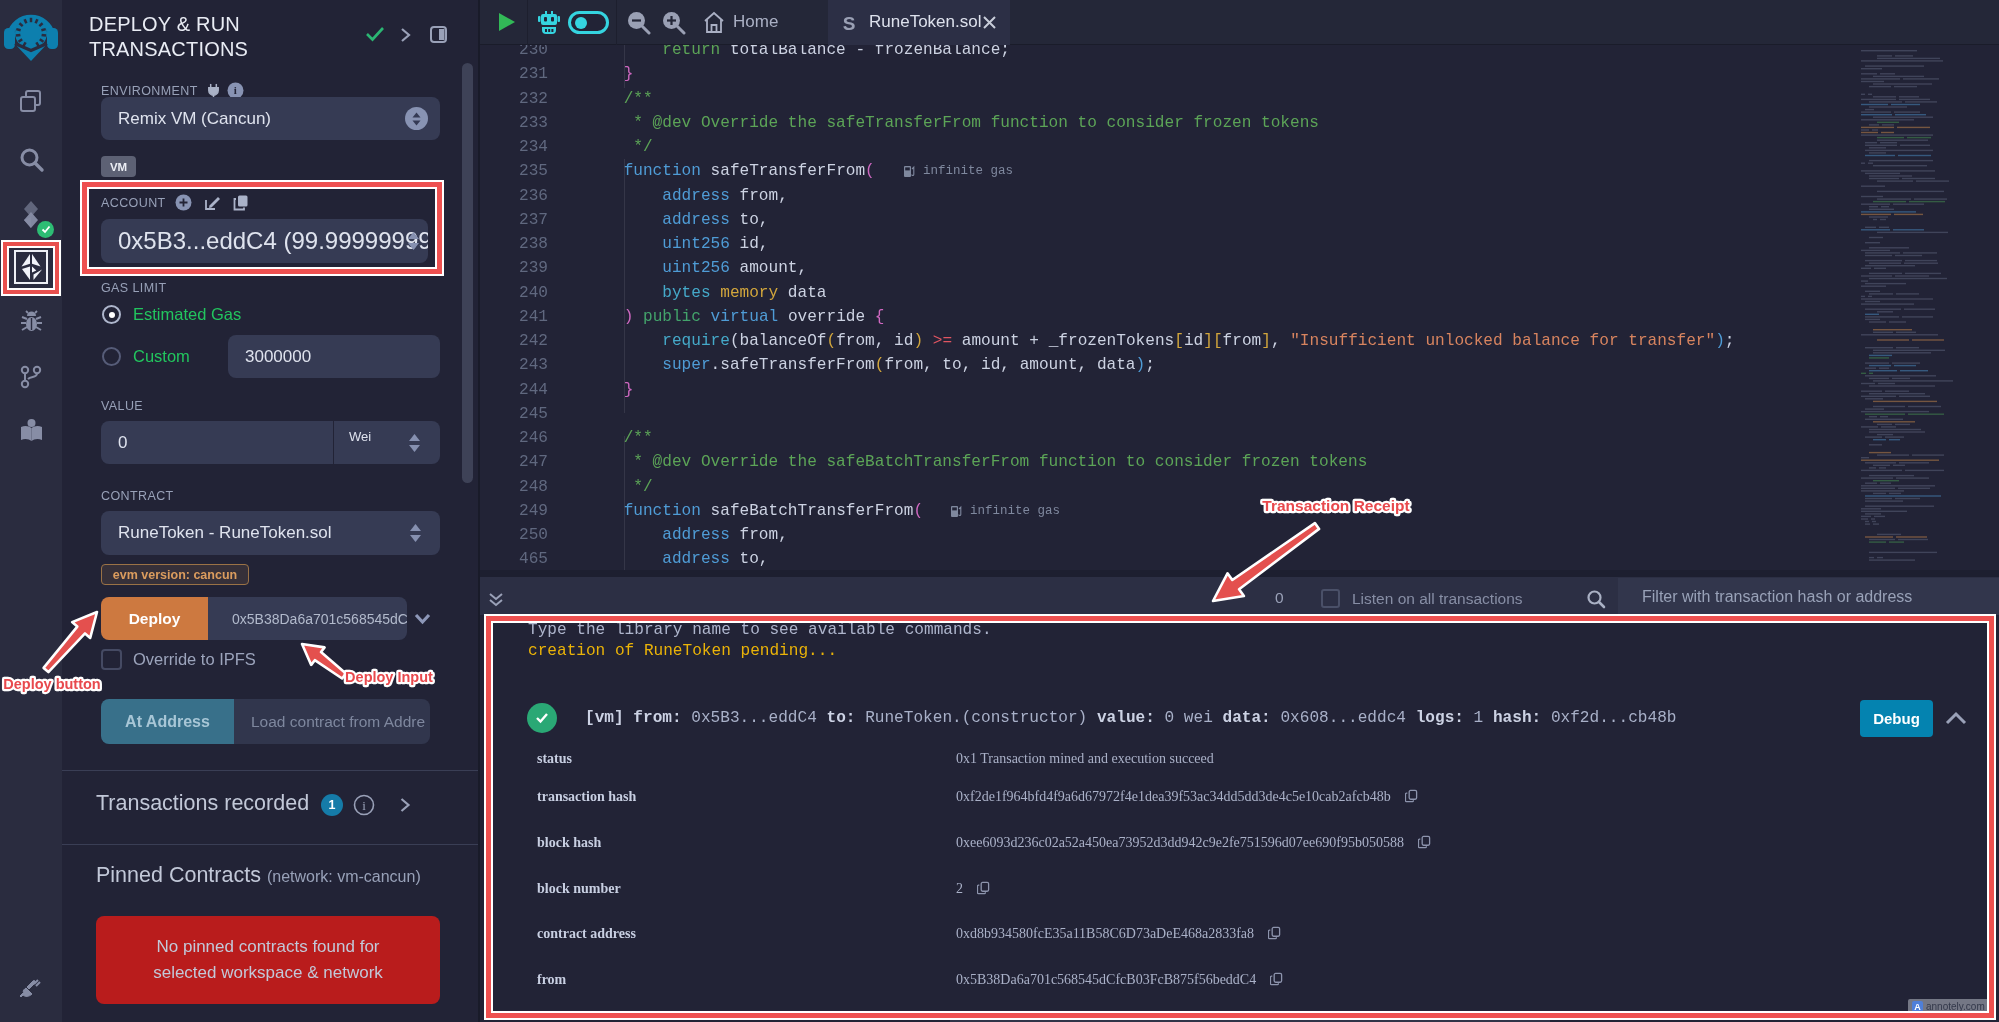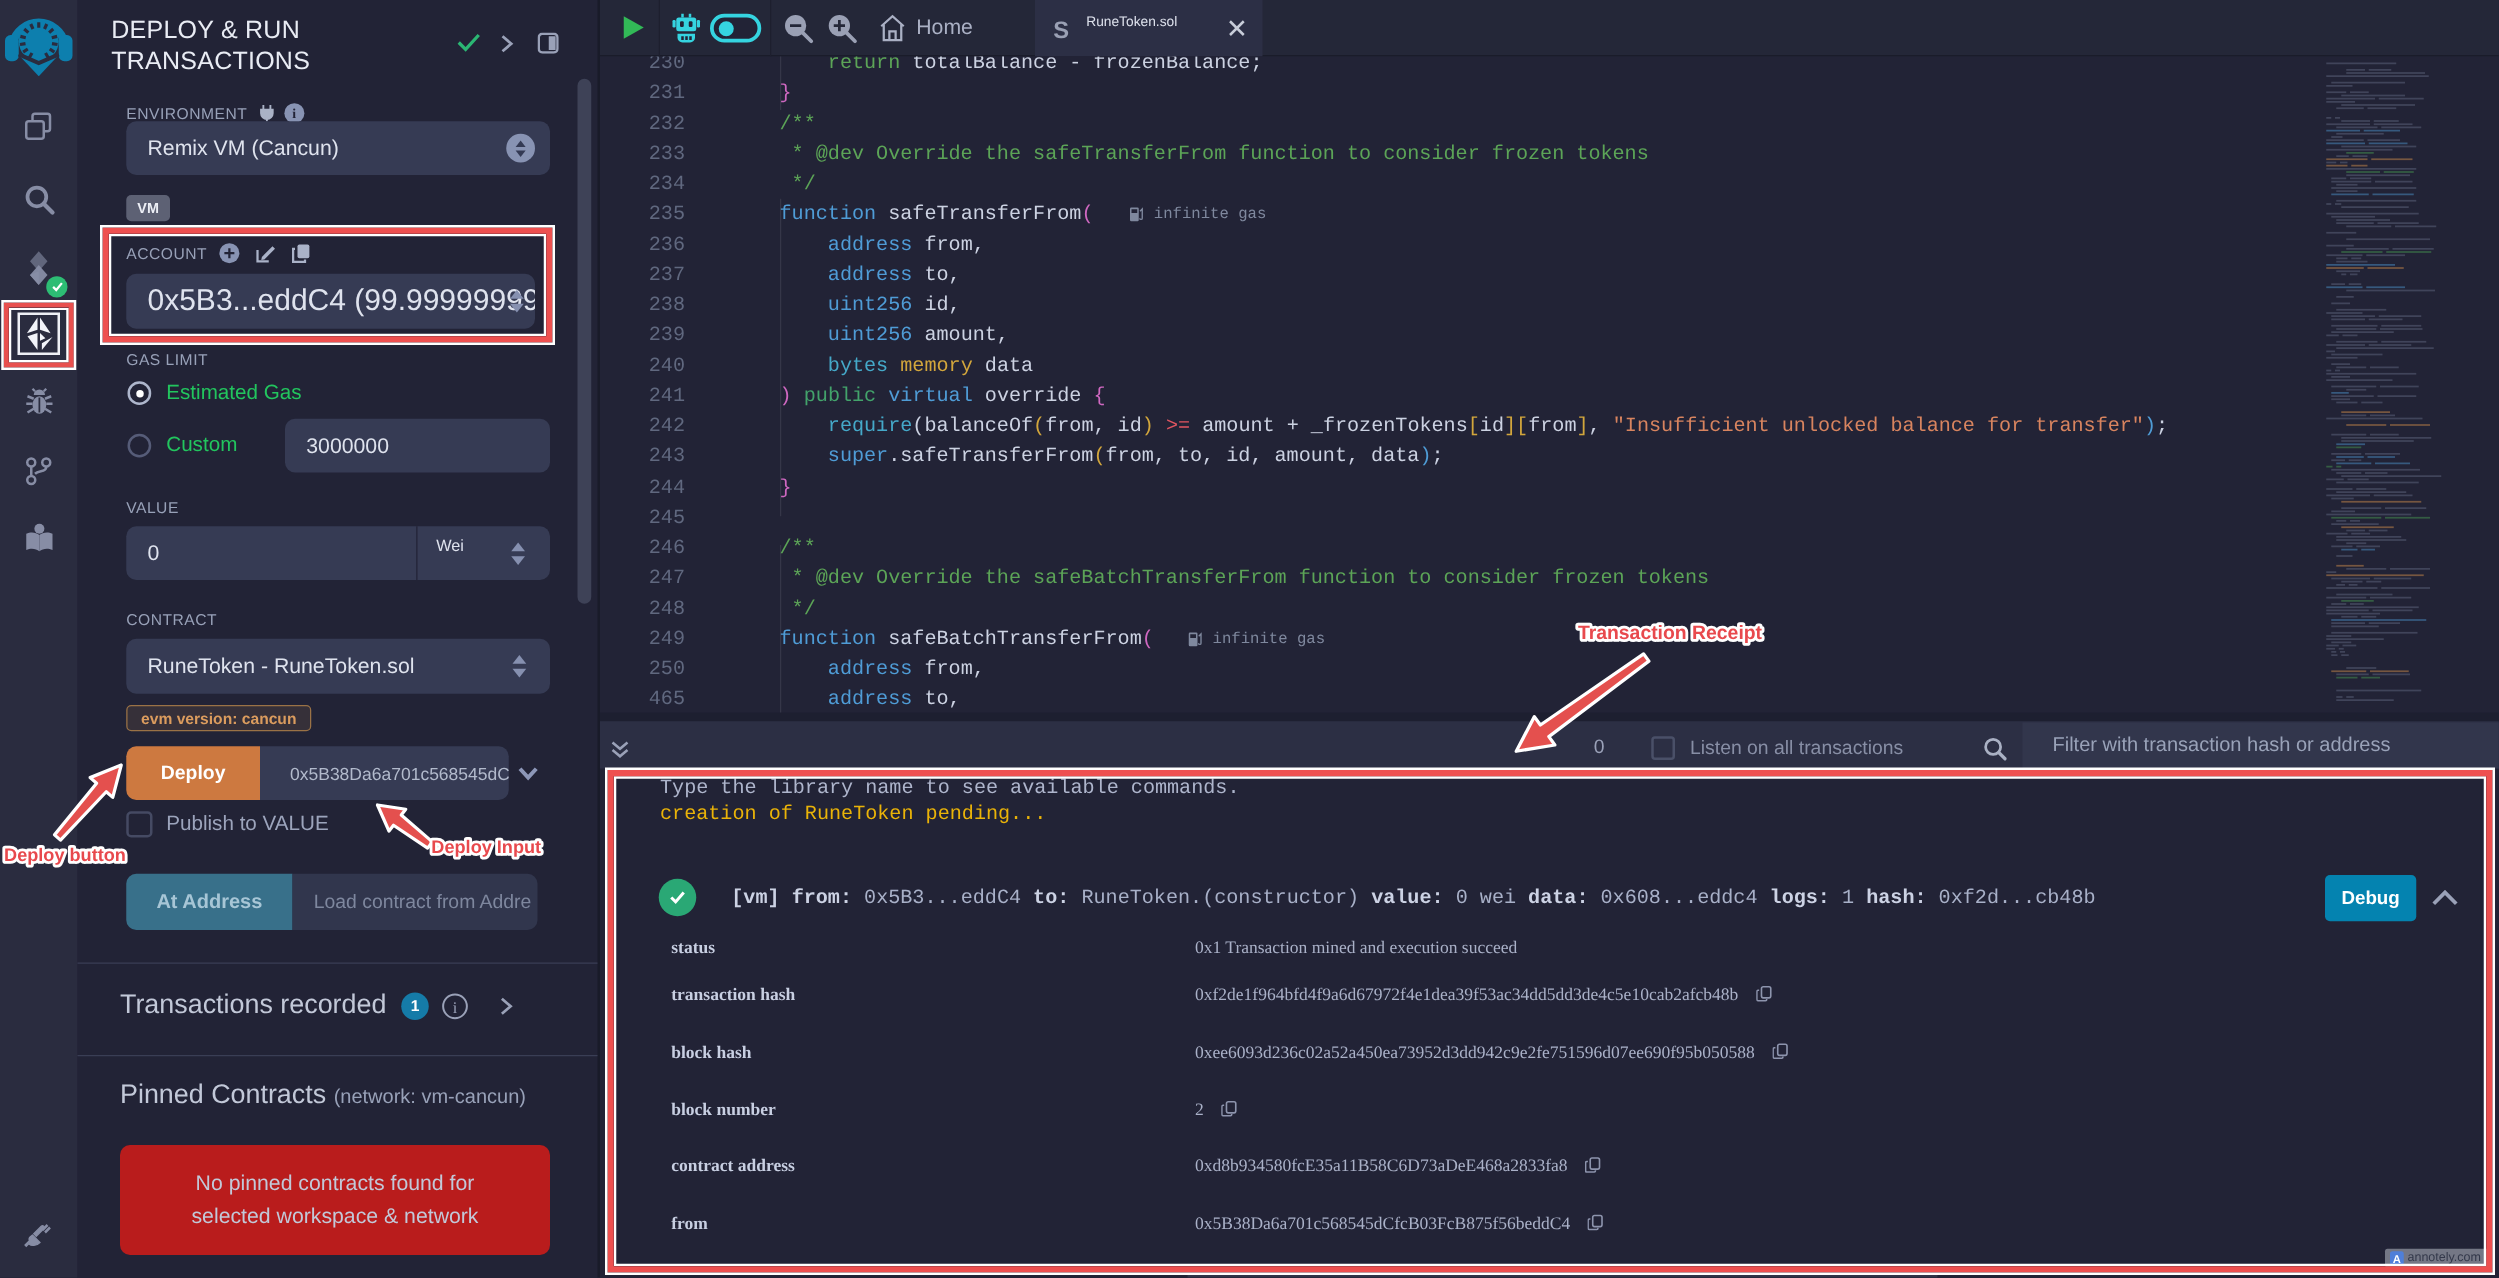--- a/index.html
+++ b/index.html
@@ -369,21 +369,21 @@
       <path d="M5 8.5 L5 21 L19 21 L19 8.5"></path>
       <path d="M9.5 21 L9.5 14 L14.5 14 L14.5 21"></path>
     </g>
   </svg>
 <div style="position:absolute;left:733px;top:12px;font-size:17px;color:#aab0c4">Home</div>
 <div style="position:absolute;left:828px;top:0;width:182px;height:45px;background:#2c2f45"></div>
 <text x="847" y="30" style="position:absolute" font-size="0"></text>
 <svg width="22" height="26" viewBox="0 0 22 26" style="position:absolute;left:838px;top:10px">
     <text x="11" y="20" text-anchor="middle" font-family="Liberation Sans, sans-serif" font-weight="bold" font-size="19" fill="#9aa0b4">S</text>
   </svg>
-<div style="position:absolute;left:869px;top:12px;font-size:11px;color:#dde1ec">RuneToken.sol</div>
+<div style="position:absolute;left:869px;top:12px;font-size:17px;color:#dde1ec">RuneToken.sol</div>
 <svg width="15" height="15" viewBox="0 0 15 15" style="position:absolute;left:982px;top:15px">
     <path d="M2 2 L13 13 M13 2 L2 13" stroke="#c8cdd9" stroke-width="2"></path>
   </svg>
 
 <div style="position:absolute;left:480px;top:570px;width:1519px;height:7px;background:#1d1f30"></div>
 
 <div style="position:absolute;left:480px;top:577px;width:1519px;height:38px;background:#2c2f44"></div>
 
 <svg width="16" height="15" viewBox="0 0 16 15" style="position:absolute;left:488px;top:592px">
     <g fill="none" stroke="#9aa1b8" stroke-width="2">
@@ -631,21 +631,21 @@
 
 <div style="position:absolute;left:101px;top:564px;width:148px;height:21px;background:rgba(206,147,86,0.12);border:1px solid #9a7246;border-radius:4px;color:#db9c5e;font-weight:bold;font-size:12.5px;display:flex;align-items:center;justify-content:center">evm version: cancun</div>
 
 <div style="position:absolute;left:101px;top:597px;width:107px;height:43px;background:#cd7940;border-radius:8px 0 0 8px;color:#fff;font-weight:bold;font-size:15.5px;display:flex;align-items:center;justify-content:center">Deploy</div>
 <div style="position:absolute;left:208px;top:597px;width:199px;height:43px;background:#363b54;border-radius:0 8px 8px 0;color:#b2bacc;font-size:14px;display:flex;align-items:center;padding-left:24px;overflow:hidden;white-space:nowrap">0x5B38Da6a701c568545dCfcB03F</div>
 <svg width="17" height="12" viewBox="0 0 17 12" style="position:absolute;left:414px;top:613px">
     <path d="M2 2 L8.5 9 L15 2" stroke="#8d97b8" stroke-width="3.2" fill="none"></path>
   </svg>
 
 <div style="position:absolute;left:101px;top:649px;width:21px;height:21px;border:2px solid #454a63;border-radius:4px"></div>
-<div class="rlab" style="left:133px;top:650px;color:#9ca4bc">Publish to VALUE</div>
+<div class="rlab" style="left:133px;top:650px;color:#9ca4bc">Override to IPFS</div>
 
 <div style="position:absolute;left:101px;top:699px;width:133px;height:45px;background:#38708a;border-radius:8px 0 0 8px;color:#a7c6d6;font-weight:bold;font-size:16px;display:flex;align-items:center;justify-content:center">At Address</div>
 <div style="position:absolute;left:234px;top:699px;width:196px;height:45px;background:#31364d;border-radius:0 8px 8px 0;color:#7e879e;font-size:15.5px;display:flex;align-items:center;padding-left:17px;white-space:nowrap;overflow:hidden">Load contract from Addre</div>
 
 <div style="position:absolute;left:62px;top:770px;width:416px;height:1px;background:#3a3e55"></div>
 <div style="position:absolute;left:96px;top:791px;font-size:21.5px;color:#c2c8d8">Transactions recorded</div>
 <div style="position:absolute;left:321px;top:794px;width:22px;height:22px;border-radius:50%;background:#157ba8;color:#fff;font-size:12.5px;font-weight:bold;display:flex;align-items:center;justify-content:center">1</div>
 <svg width="22" height="22" viewBox="0 0 22 22" style="position:absolute;left:353px;top:794px">
     <circle cx="11" cy="11" r="9.5" fill="none" stroke="#9aa1b8" stroke-width="1.6"></circle>
     <text x="11" y="16" font-size="13" fill="#9aa1b8" text-anchor="middle" font-family="Liberation Serif,serif">i</text>

